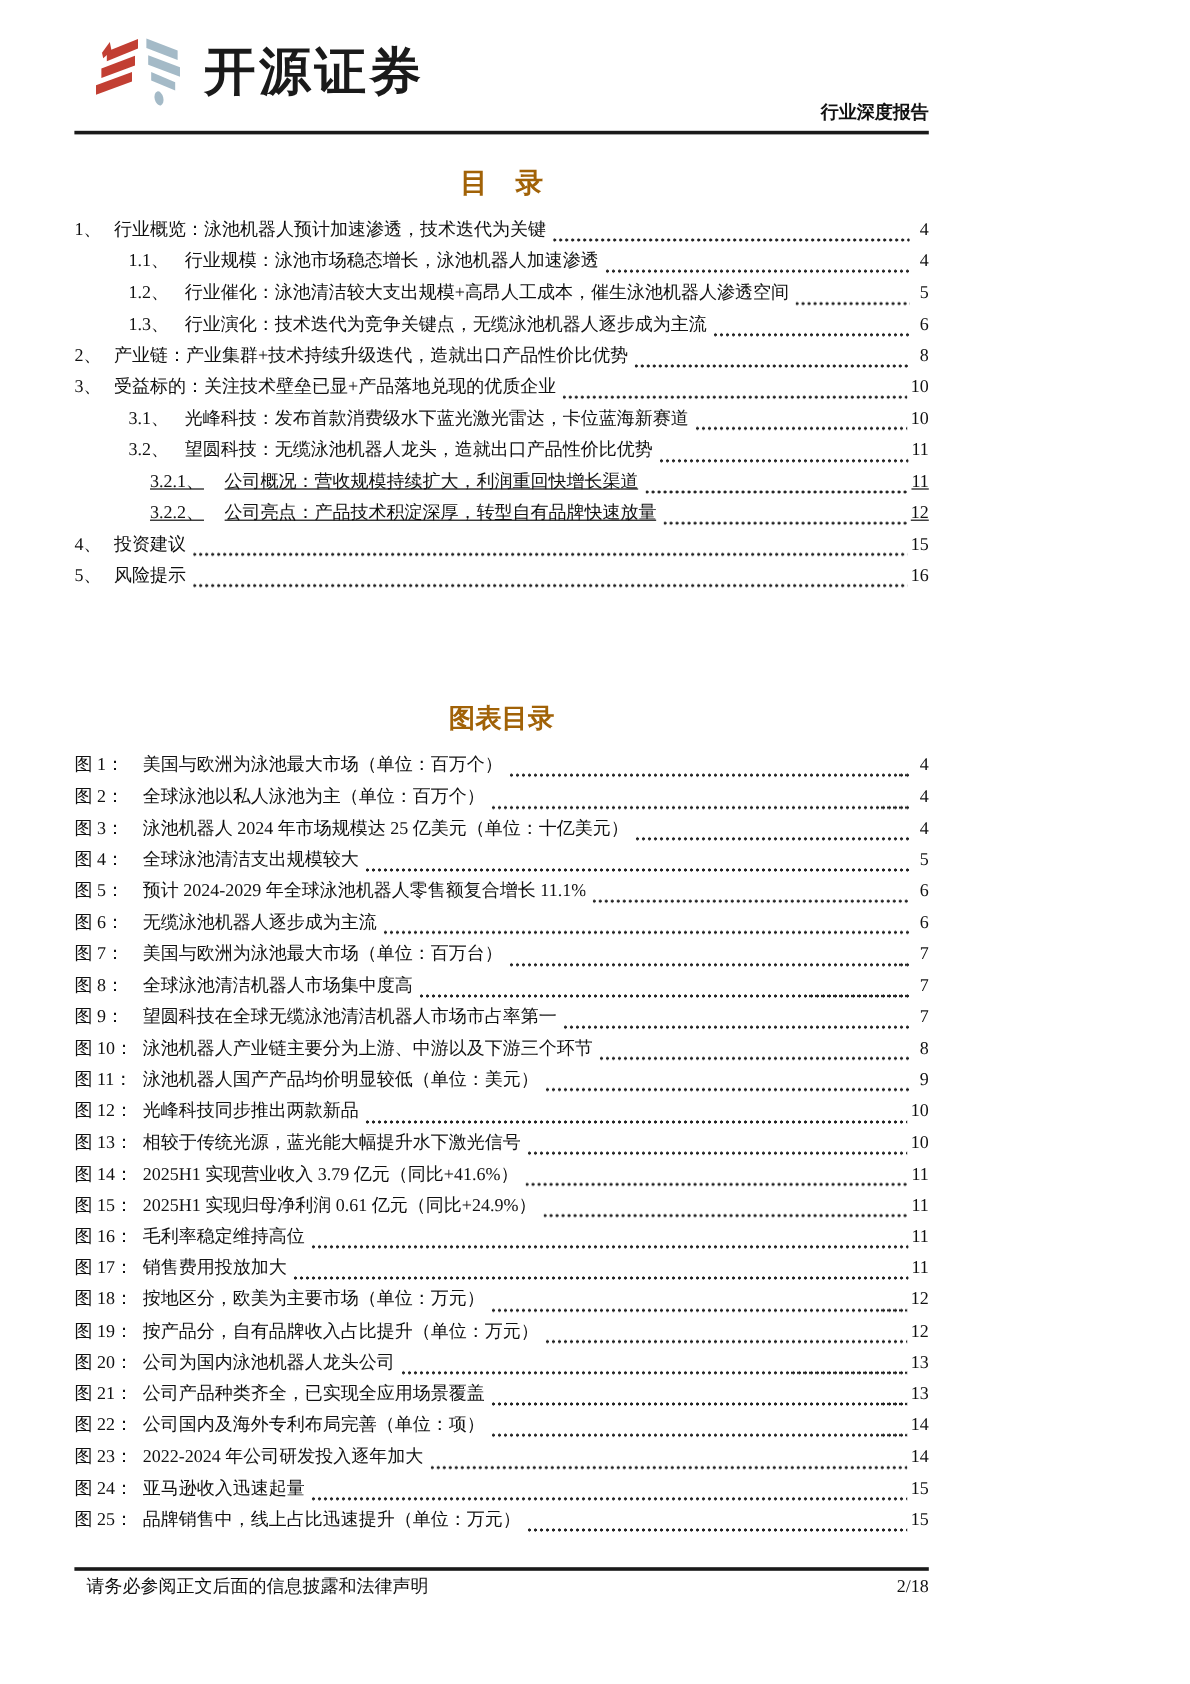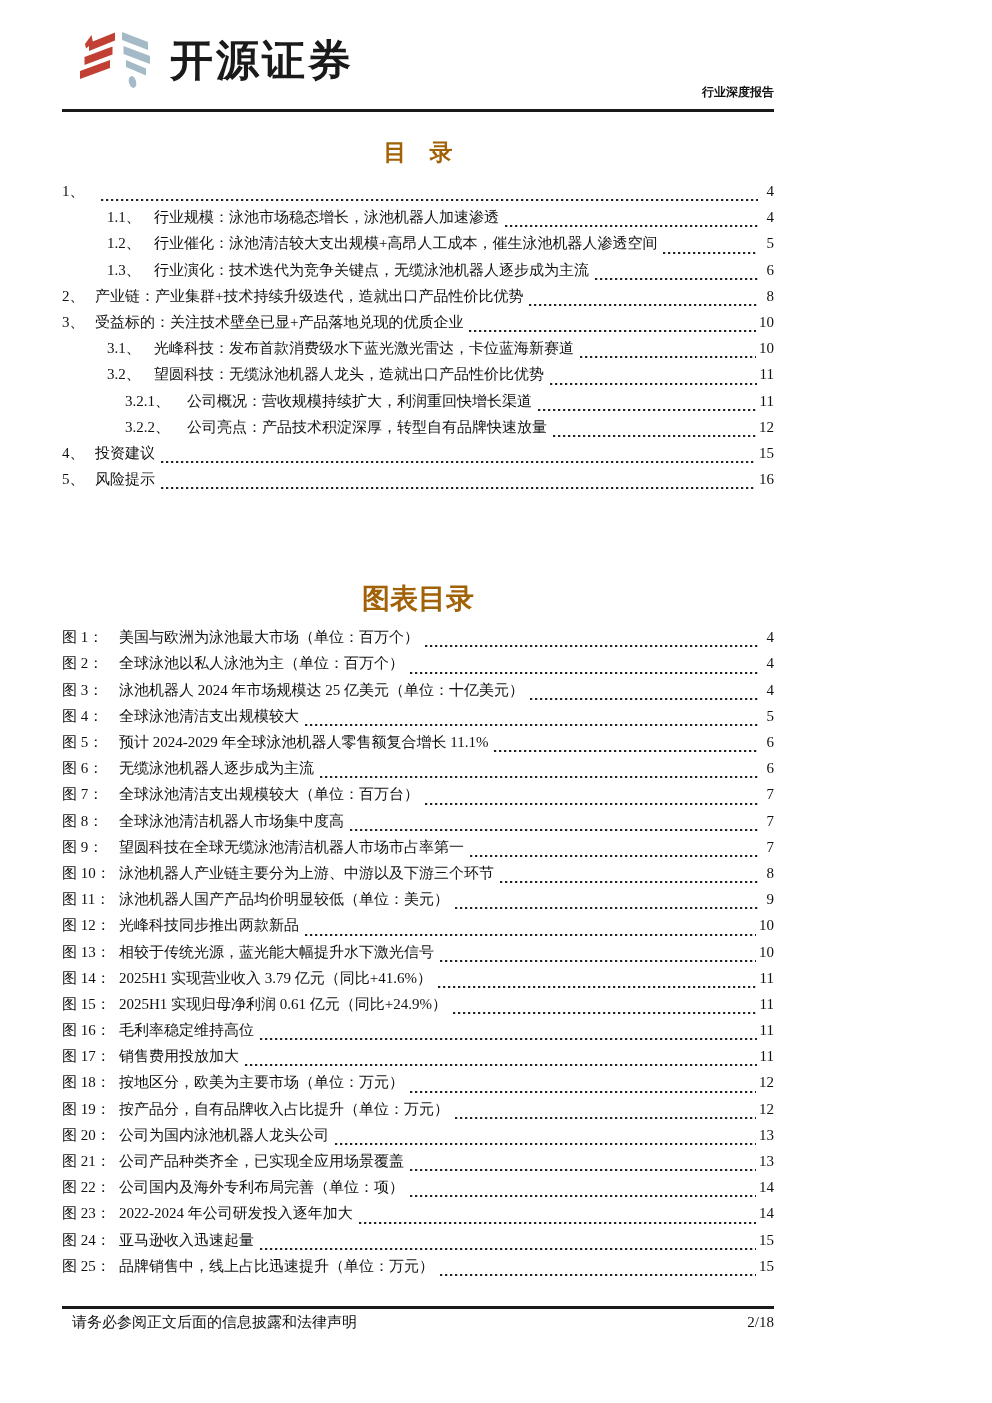--- a/index.html
+++ b/index.html
@@ -15,45 +15,45 @@
   .header{position:relative;height:112px;}
   .logo{position:absolute;left:76px;top:30px;display:flex;align-items:center;gap:10px;}
   .logo svg{display:block;}
   .brand-text{
     font-family:"Liberation Sans","DejaVu Sans",sans-serif;
     font-weight:900;font-size:43px;letter-spacing:3px;color:#1a1a1a;line-height:1;
   }
   .report-type{
     position:absolute;right:62px;top:84px;
     font-family:"Liberation Sans","DejaVu Sans",sans-serif;
-    font-weight:bold;font-size:12px;color:#111;
+    font-weight:bold;font-size:15px;color:#111;
   }
   .header-rule{position:absolute;left:62px;right:62px;top:109px;height:3px;background:#1a1a1a;}
   
   .sec-title{
     text-align:center;font-weight:bold;color:#a16207;
     font-family:"Liberation Serif","DejaVu Serif",serif;
   }
   .toc-title{margin:26px 0 0 0;font-size:23px;line-height:30px;}
-  .fig-title{margin:88px 0 0 0;font-size:28px;line-height:30px;}
+  .fig-title{margin:88px 0 0 0;font-size:22px;line-height:30px;}
   
   .list{margin:14px 62px 0 62px;}
   .row{display:flex;align-items:baseline;height:26.2px;font-size:15px;white-space:nowrap;}
   .num{flex:0 0 auto;}
   .title{flex:0 1 auto;overflow:hidden;}
   .leader{
     flex:1 1 auto;align-self:flex-end;height:8px;margin:0 3px 4px 6px;
     background-image:radial-gradient(circle at 1.2px 4px,#222 1.05px,transparent 1.5px);
     background-size:5px 8px;background-repeat:repeat-x;
   }
   .pagenum{flex:0 0 auto;min-width:13px;text-align:right;}
   
   .level-0{padding-left:0;}   .level-0 .num{min-width:33px;}
   .level-1{padding-left:33px;}.level-1 .num{min-width:47px;margin-left:12px;}
-  .level-2{padding-left:63px;}.level-2 .num{min-width:62px;}
+  .level-2{padding-left:63px;text-decoration:underline;}.level-2 .num{min-width:62px;}
   .fig-row .num{min-width:57px;}
   
   .footer-rule{position:absolute;left:62px;right:62px;top:1306px;height:3px;background:#1a1a1a;}
   .footer-row{
     position:absolute;left:62px;right:62px;top:1313px;
     display:flex;justify-content:space-between;align-items:baseline;
     font-size:15px;color:#111;margin-left:10px;
   }
 </style>
 </head>
@@ -84,20 +84,21 @@
     <div class="report-type">行业深度报告</div>
     <div class="header-rule"></div>
   </div>
 
   <div class="sec-title toc-title">目　录</div>
 
   <div class="list">
 
       <div class="row toc-row level-0">
         <span class="num">1、</span>
+        <span class="title">行业概览：泳池机器人预计加速渗透，技术迭代为关键</span>
         <span class="leader"></span>
         <span class="pagenum">4</span>
       </div>
 
       <div class="row toc-row level-1">
         <span class="num">1.1、</span>
         <span class="title">行业规模：泳池市场稳态增长，泳池机器人加速渗透</span>
         <span class="leader"></span>
         <span class="pagenum">4</span>
       </div>
@@ -214,21 +215,21 @@
 
       <div class="row fig-row">
         <span class="num">图 6：</span>
         <span class="title">无缆泳池机器人逐步成为主流</span>
         <span class="leader"></span>
         <span class="pagenum">6</span>
       </div>
 
       <div class="row fig-row">
         <span class="num">图 7：</span>
-        <span class="title">全球泳池清洁支出规模较大（单位：百万台）</span>
+        <span class="title">美国与欧洲为泳池最大市场（单位：百万台）</span>
         <span class="leader"></span>
         <span class="pagenum">7</span>
       </div>
 
       <div class="row fig-row">
         <span class="num">图 8：</span>
         <span class="title">全球泳池清洁机器人市场集中度高</span>
         <span class="leader"></span>
         <span class="pagenum">7</span>
       </div>

